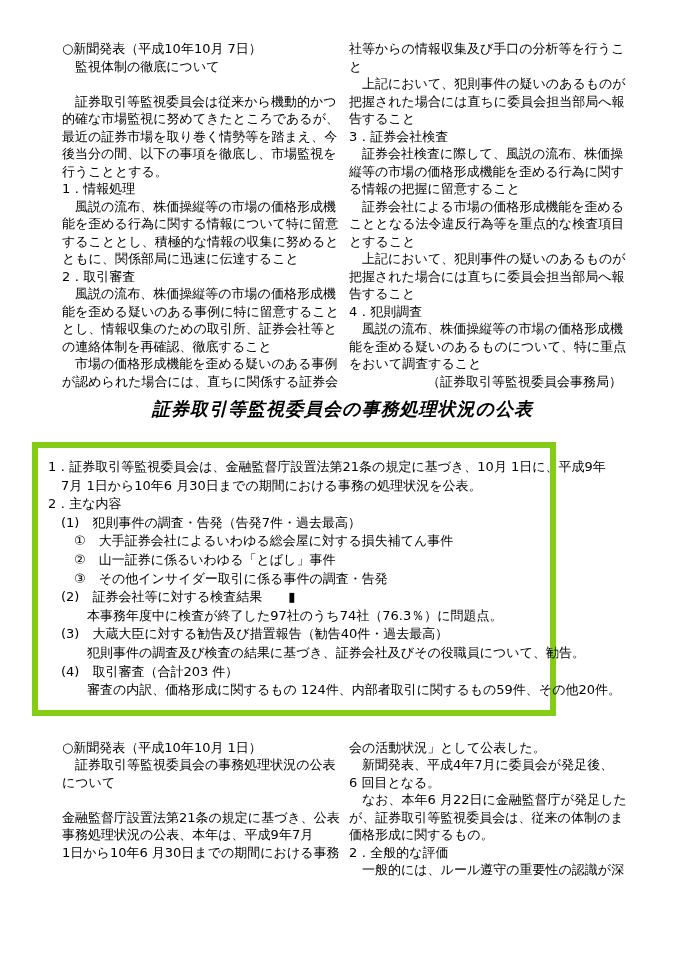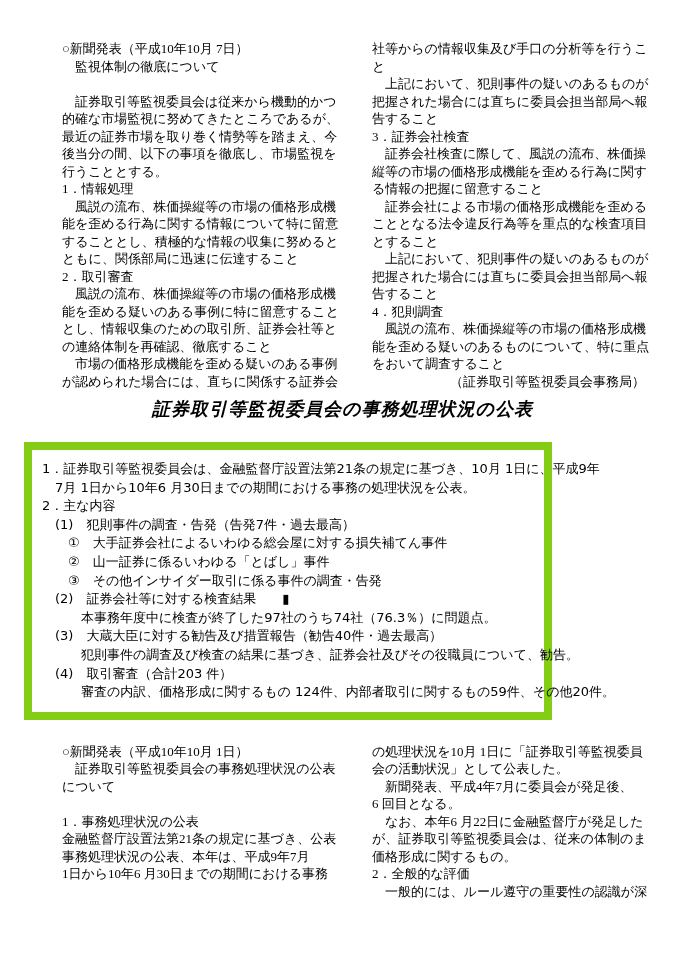--- a/index.html
+++ b/index.html
@@ -6,38 +6,38 @@
   .page {
     width:685px; height:980px; margin:0 auto;
     background:#ffffff; color:#000000;
     font-family:"DejaVu Sans", sans-serif;
     font-size:13px;
     overflow:hidden;
     box-sizing:border-box;
   }
   .two-col {
     display:flex; justify-content:space-between;
-    padding-left:62px; padding-right:27px;font-family:Liberation Serif, serif;
+    padding-left:62px; padding-right:50px;
   }
   .col {
     width:286px; line-height:17.5px;
     white-space:pre; overflow:visible;
   }
   .top-cols { padding-top:40px; }
   .doc-title {
     text-align:center;
     font-size:18px; font-weight:bold; font-style:italic;
     letter-spacing:1px;
     margin-top:7px;
     white-space:pre;
   }
   .summary-box {
-    margin-left:24px; margin-top:21px;
+    margin-left:32px; margin-top:21px;
     width:492px;
-    border:8px solid #84cc16;
+    border:6px solid #84cc16;
     padding:10px 10px;
     line-height:18.6px;
     white-space:pre; overflow:visible;
   }
   .bottom-cols { margin-top:23px; }
   .line { min-height:1em; }
 </style>
 </head>
 <body>
 
@@ -46,17 +46,17 @@
   <div class="two-col top-cols">
     <div class="col"><div class="line">○新聞発表（平成10年10月 7日）</div><div class="line">　監視体制の徹底について</div><div class="line">&nbsp;</div><div class="line">　証券取引等監視委員会は従来から機動的かつ</div><div class="line">的確な市場監視に努めてきたところであるが、</div><div class="line">最近の証券市場を取り巻く情勢等を踏まえ、今</div><div class="line">後当分の間、以下の事項を徹底し、市場監視を</div><div class="line">行うこととする。</div><div class="line">1．情報処理</div><div class="line">　風説の流布、株価操縦等の市場の価格形成機</div><div class="line">能を歪める行為に関する情報について特に留意</div><div class="line">することとし、積極的な情報の収集に努めると</div><div class="line">ともに、関係部局に迅速に伝達すること</div><div class="line">2．取引審査</div><div class="line">　風説の流布、株価操縦等の市場の価格形成機</div><div class="line">能を歪める疑いのある事例に特に留意すること</div><div class="line">とし、情報収集のための取引所、証券会社等と</div><div class="line">の連絡体制を再確認、徹底すること</div><div class="line">　市場の価格形成機能を歪める疑いのある事例</div><div class="line">が認められた場合には、直ちに関係する証券会</div></div>
     <div class="col"><div class="line">社等からの情報収集及び手口の分析等を行うこ</div><div class="line">と</div><div class="line">　上記において、犯則事件の疑いのあるものが</div><div class="line">把握された場合には直ちに委員会担当部局へ報</div><div class="line">告すること</div><div class="line">3．証券会社検査</div><div class="line">　証券会社検査に際して、風説の流布、株価操</div><div class="line">縦等の市場の価格形成機能を歪める行為に関す</div><div class="line">る情報の把握に留意すること</div><div class="line">　証券会社による市場の価格形成機能を歪める</div><div class="line">こととなる法令違反行為等を重点的な検査項目</div><div class="line">とすること</div><div class="line">　上記において、犯則事件の疑いのあるものが</div><div class="line">把握された場合には直ちに委員会担当部局へ報</div><div class="line">告すること</div><div class="line">4．犯則調査</div><div class="line">　風説の流布、株価操縦等の市場の価格形成機</div><div class="line">能を歪める疑いのあるものについて、特に重点</div><div class="line">をおいて調査すること</div><div class="line">　　　　　　（証券取引等監視委員会事務局）</div></div>
   </div>
 
   <div class="doc-title">証券取引等監視委員会の事務処理状況の公表</div>
 
   <div class="summary-box"><div class="line">1．証券取引等監視委員会は、金融監督庁設置法第21条の規定に基づき、10月 1日に、平成9年</div><div class="line">　7月 1日から10年6 月30日までの期間における事務の処理状況を公表。</div><div class="line">2．主な内容</div><div class="line">　(1)　犯則事件の調査・告発（告発7件・過去最高）</div><div class="line">　　①　大手証券会社によるいわゆる総会屋に対する損失補てん事件</div><div class="line">　　②　山一証券に係るいわゆる「とばし」事件</div><div class="line">　　③　その他インサイダー取引に係る事件の調査・告発</div><div class="line">　(2)　証券会社等に対する検査結果　　▮</div><div class="line">　　　本事務年度中に検査が終了した97社のうち74社（76.3％）に問題点。</div><div class="line">　(3)　大蔵大臣に対する勧告及び措置報告（勧告40件・過去最高）</div><div class="line">　　　犯則事件の調査及び検査の結果に基づき、証券会社及びその役職員について、勧告。</div><div class="line">　(4)　取引審査（合計203 件）</div><div class="line">　　　審査の内訳、価格形成に関するもの 124件、内部者取引に関するもの59件、その他20件。</div></div>
 
   <div class="two-col bottom-cols">
-    <div class="col"><div class="line">○新聞発表（平成10年10月 1日）</div><div class="line">　証券取引等監視委員会の事務処理状況の公表</div><div class="line">について</div><div class="line">&nbsp;</div><div class="line">1．事務処理状況の公表</div><div class="line">金融監督庁設置法第21条の規定に基づき、公表</div><div class="line">事務処理状況の公表、本年は、平成9年7月</div><div class="line">1日から10年6 月30日までの期間における事務</div></div>
-    <div class="col"><div class="line">の処理状況を10月 1日に「証券取引等監視委員</div><div class="line">会の活動状況」として公表した。</div><div class="line">　新聞発表、平成4年7月に委員会が発足後、</div><div class="line">6 回目となる。</div><div class="line">　なお、本年6 月22日に金融監督庁が発足した</div><div class="line">が、証券取引等監視委員会は、従来の体制のま</div><div class="line">価格形成に関するもの。</div><div class="line">2．全般的な評価</div><div class="line">　一般的には、ルール遵守の重要性の認識が深</div></div>
+    <div class="col"><div class="line">○新聞発表（平成10年10月 1日）</div><div class="line">　証券取引等監視委員会の事務処理状況の公表</div><div class="line">について</div><div class="line">&nbsp;</div><div class="line">金融監督庁設置法第21条の規定に基づき、公表</div><div class="line">事務処理状況の公表、本年は、平成9年7月</div><div class="line">1日から10年6 月30日までの期間における事務</div></div>
+    <div class="col"><div class="line">会の活動状況」として公表した。</div><div class="line">　新聞発表、平成4年7月に委員会が発足後、</div><div class="line">6 回目となる。</div><div class="line">　なお、本年6 月22日に金融監督庁が発足した</div><div class="line">が、証券取引等監視委員会は、従来の体制のま</div><div class="line">価格形成に関するもの。</div><div class="line">2．全般的な評価</div><div class="line">　一般的には、ルール遵守の重要性の認識が深</div></div>
   </div>
 
 </div>
 
 </body></html>

